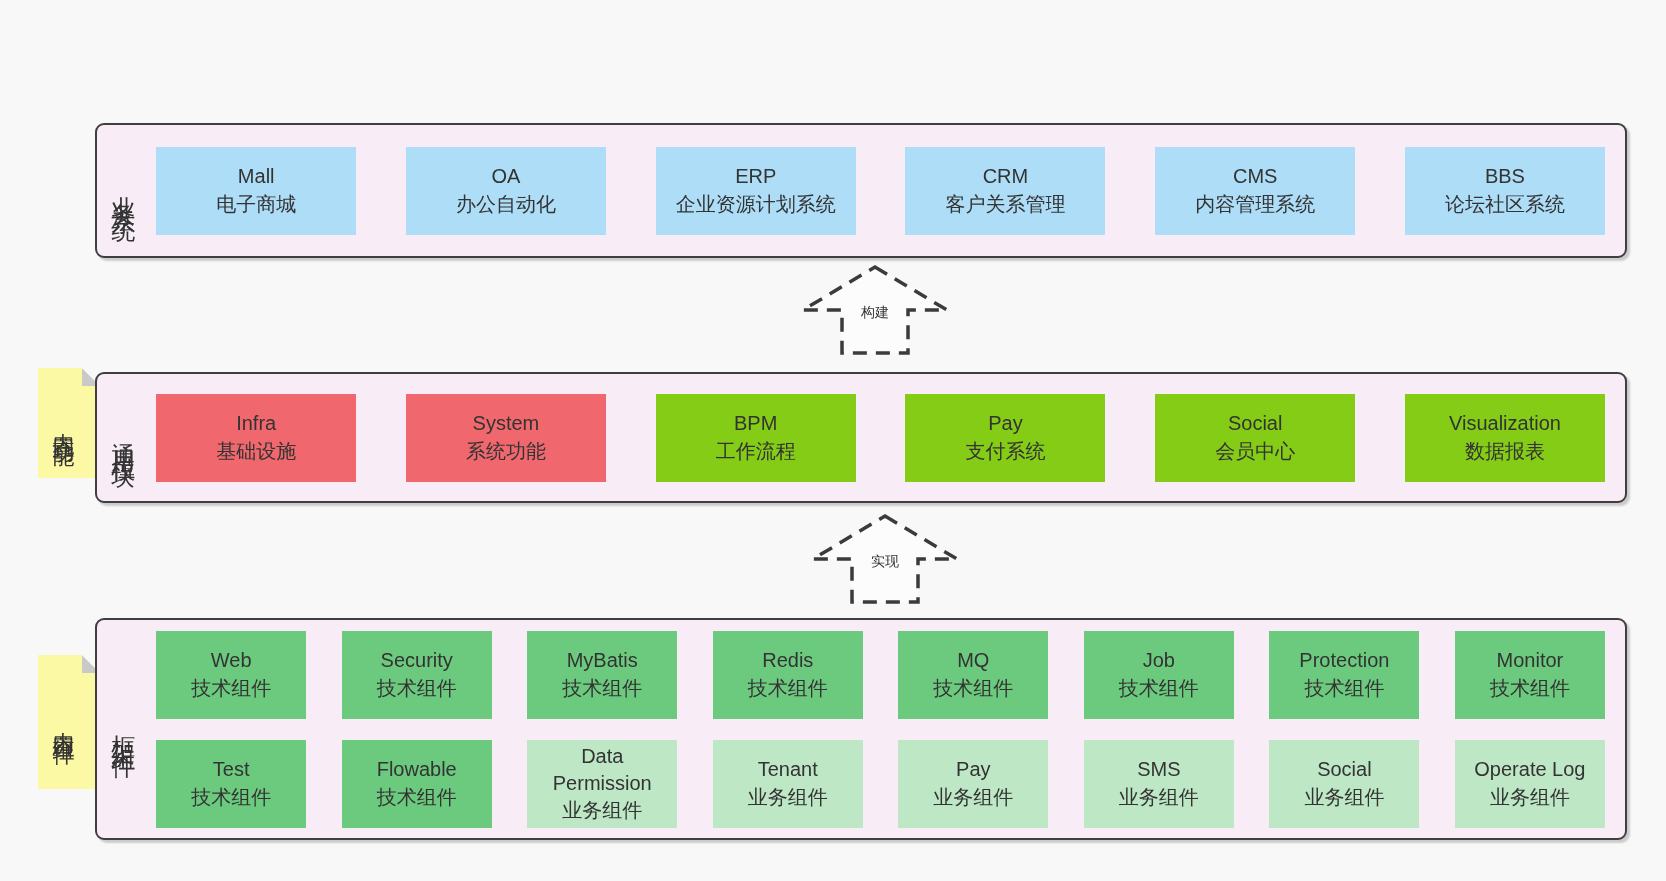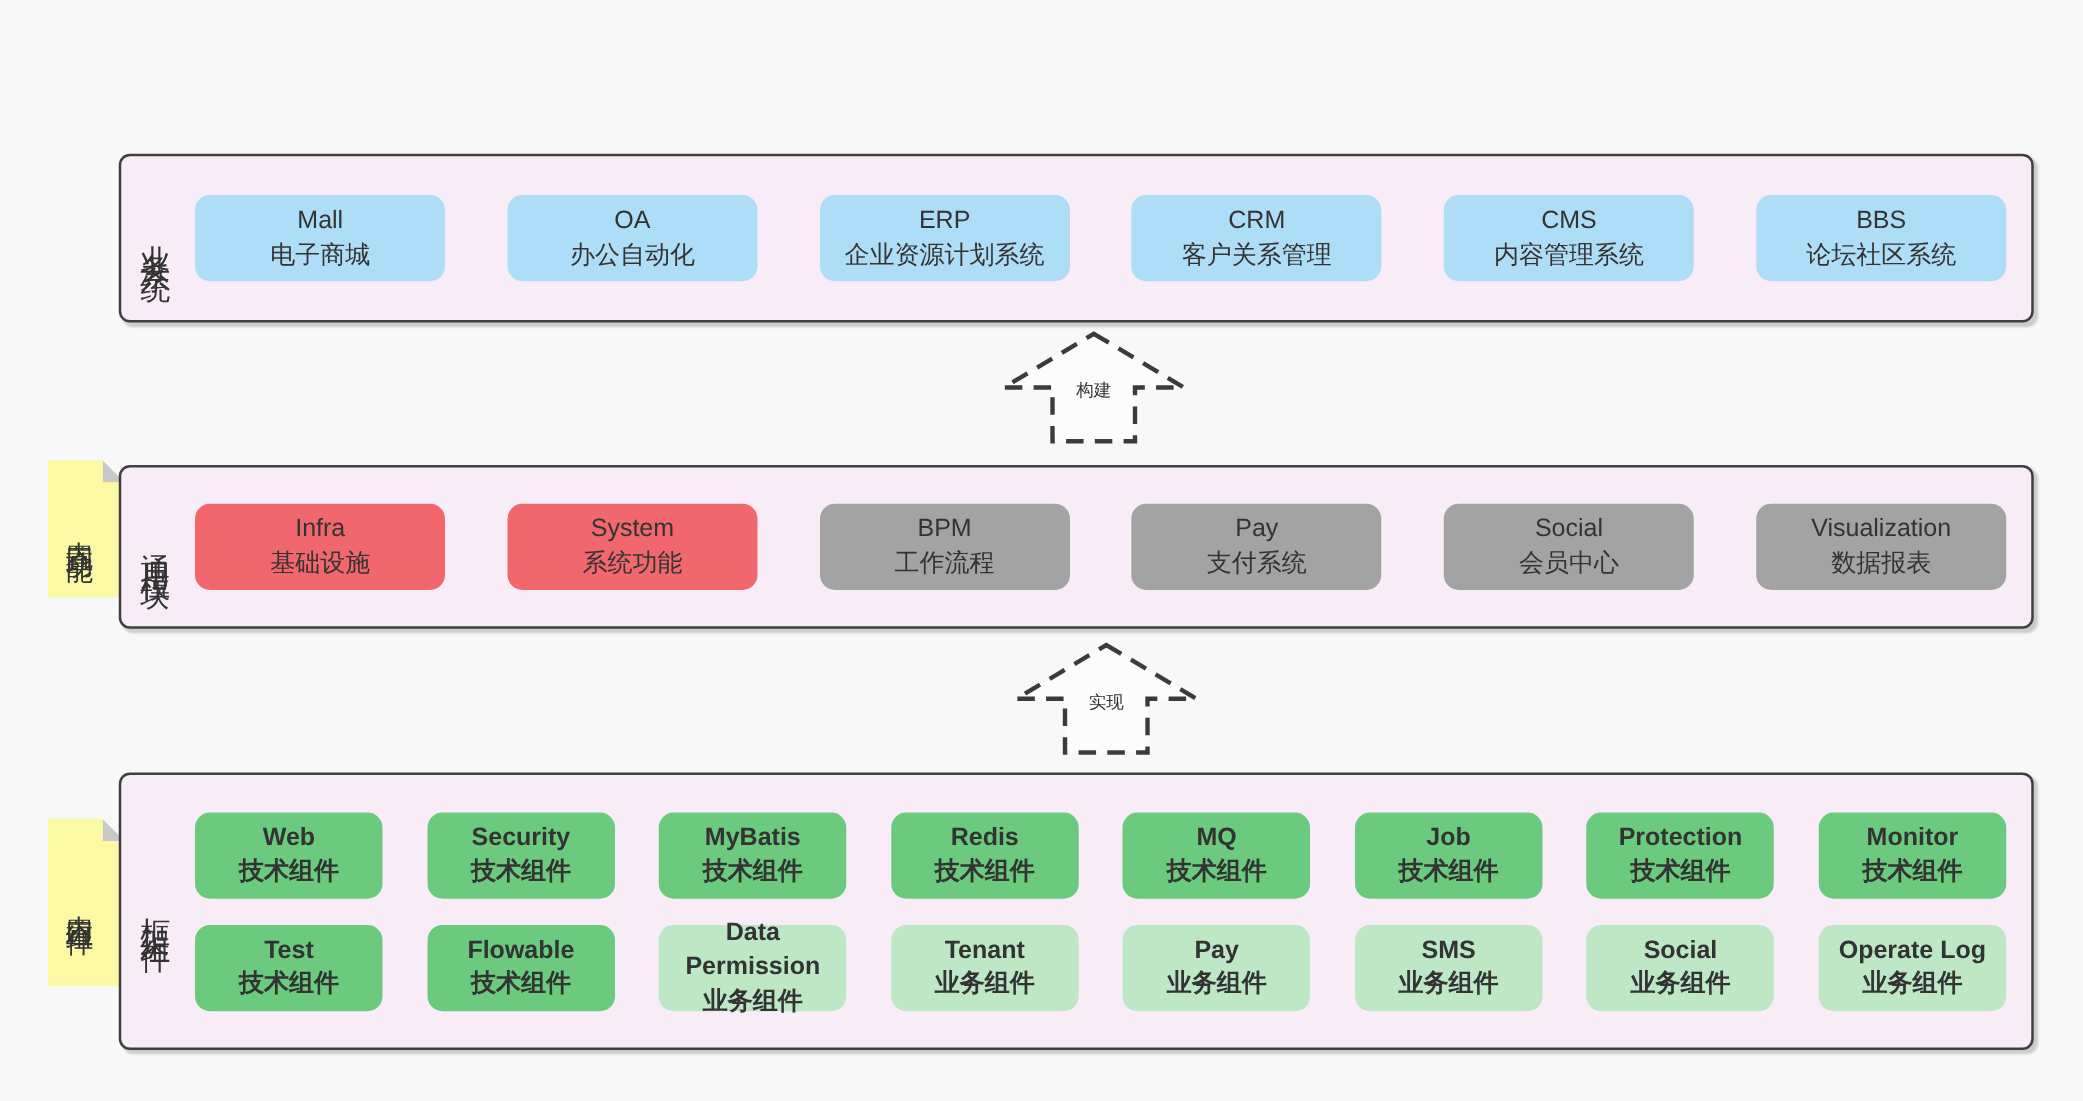--- a/index.html
+++ b/index.html
@@ -49,36 +49,36 @@
     padding:0 20px 0 20px;
   }
   .band-row {
     display:flex;
     justify-content:space-between;
     align-items:center;
   }
 
   
   .box {
-    height:69px;
-    border-radius:12px;
+    height:88px;
+    border-radius:0;
     display:flex;
     flex-direction:column;
     justify-content:center;
     align-items:center;
     text-align:center;
     font-size:20px;
     line-height:1.36;
     padding:2px 4px;
   }
   .w6 { width:200px; }
-  .w8 { width:150px;font-weight:bold; }
+  .w8 { width:150px; }
   .blue       { background:#aeddf7; }
   .red        { background:#f0686d; }
-  .pink       { background:#a3a3a3; }
+  .pink       { background:#84cc16; }
   .green      { background:#6cca7f; }
   .lightgreen { background:#bde7c5; }
   .box-line { display:block; }
 
   
   .arrow {
     position:absolute;
     width:150px;
     height:92px;
     z-index:2;

